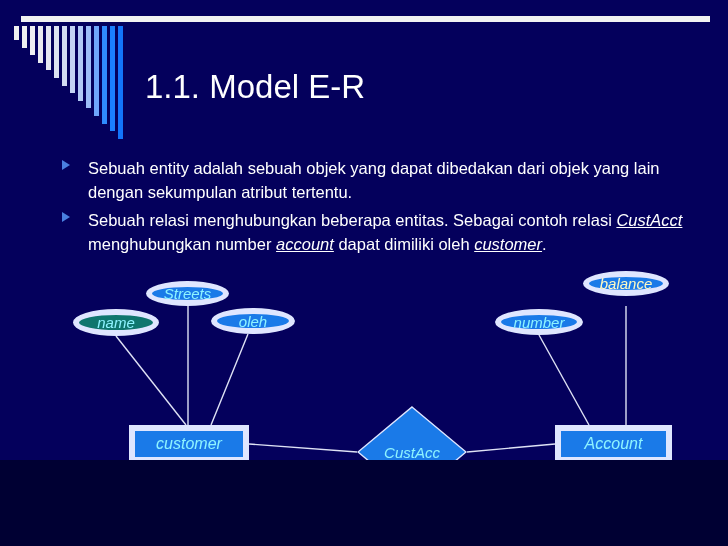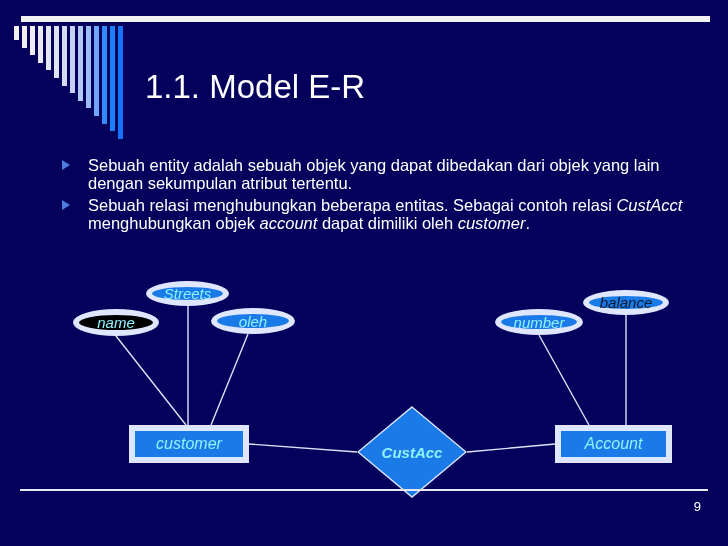--- a/index.html
+++ b/index.html
@@ -3,21 +3,21 @@
 <meta charset="utf-8">
 <style>
   html, body {
     margin: 0;
     padding: 0;
     background: #000033;
   }
   #slide {
     position: relative;
     width: 728px;
-    height: 546px;
+    height: 460px;
     background: #04005c;
     overflow: hidden;
     font-family: "Liberation Sans", sans-serif;
   }
 
   
   .top-rule {
     position: absolute;
     left: 21px;
     top: 16px;
@@ -57,33 +57,33 @@
     left: 58px;
     top: 156px;
     width: 630px;
   }
   .bullet {
     position: relative;
     padding-left: 30px;
     margin-bottom: 4px;
     color: #ffffff;
     font-size: 16.5px;
-    line-height: 18px;
+    line-height: 24px;
   }
   .bullet-marker {
     position: absolute;
     left: 4px;
     top: 4px;
     width: 0;
     height: 0;
     border-left: 8px solid #4a7fe0;
     border-top: 5px solid transparent;
     border-bottom: 5px solid transparent;
   }
-  .it { font-style: italic; }
+  .it { font-style: italic; text-decoration: underline; }
 
   
   .er {
     position: absolute;
     left: 0;
     top: 0;
     width: 728px;
     height: 546px;
     pointer-events: none;
   }
@@ -117,21 +117,20 @@
     position: absolute;
     left: 0; top: 0;
     width: 100%; height: 100%;
     display: flex;
     align-items: center;
     justify-content: center;
     color: #8ef3ff;
     font-style: italic;
     font-size: 15px;
     white-space: nowrap;
-    font-weight: bold;
   }
 
   
   .footer-rule {
     position: absolute;
     left: 20px;
     top: 489px;
     width: 688px;
     height: 2px;
     background: #e8e8f5;
@@ -170,45 +169,45 @@
 
   <div class="title">1.1. Model E-R</div>
 
   <div class="bullets">
     <div class="bullet">
       <span class="bullet-marker"></span>
       <span class="bullet-text"><span>Sebuah entity adalah sebuah objek yang dapat dibedakan dari objek yang lain dengan sekumpulan atribut tertentu.</span></span>
     </div>
     <div class="bullet">
       <span class="bullet-marker"></span>
-      <span class="bullet-text"><span>Sebuah relasi menghubungkan beberapa entitas. Sebagai contoh relasi </span><span class="it">CustAcct</span><span>  menghubungkan objek </span><span class="it">account</span><span> dapat dimiliki oleh </span><span class="it">customer</span><span>.</span></span>
+      <span class="bullet-text"><span>Sebuah relasi menghubungkan beberapa entitas. Sebagai contoh relasi </span><span class="it">CustAcct</span><span>  menghubungkan number </span><span class="it">account</span><span> dapat dimiliki oleh </span><span class="it">customer</span><span>.</span></span>
     </div>
   </div>
 
   <svg class="er" id="connector-layer" viewBox="0 0 728 546">
       <line x1="116" y1="336" x2="186" y2="425" stroke="#dfe2f5" stroke-width="1.4"></line>
       <line x1="188" y1="306" x2="188" y2="425" stroke="#dfe2f5" stroke-width="1.4"></line>
       <line x1="248" y1="334" x2="211" y2="425" stroke="#dfe2f5" stroke-width="1.4"></line>
       <line x1="539" y1="335" x2="589" y2="425" stroke="#dfe2f5" stroke-width="1.4"></line>
       <line x1="626" y1="306" x2="626" y2="425" stroke="#dfe2f5" stroke-width="1.4"></line>
       <line x1="249" y1="444" x2="357" y2="452" stroke="#dfe2f5" stroke-width="1.4"></line>
       <line x1="467" y1="452" x2="555" y2="444" stroke="#dfe2f5" stroke-width="1.4"></line>
     </svg>
 
   <div id="er-nodes">
       <div class="er-node ellipse" style="left: 146px; top: 281px; width: 83px; height: 25px; background: rgb(26, 122, 232); border-color: rgb(223, 230, 255); color: rgb(142, 243, 255);">
         <span>Streets</span>
       </div>
-      <div class="er-node ellipse" style="left: 73px; top: 309px; width: 86px; height: 27px; background: #000000; border-color: rgb(223, 230, 255); color: rgb(142, 243, 255);">
+      <div class="er-node ellipse" style="left: 73px; top: 309px; width: 86px; height: 27px; background: #0f766e; border-color: rgb(223, 230, 255); color: rgb(142, 243, 255);">
         <span>name</span>
       </div>
       <div class="er-node ellipse" style="left: 211px; top: 308px; width: 84px; height: 26px; background: rgb(26, 122, 232); border-color: rgb(223, 230, 255); color: rgb(142, 243, 255);">
         <span>oleh</span>
       </div>
-      <div class="er-node ellipse" style="left: 583px; top: 290px; width: 86px; height: 25px; background: rgb(26, 122, 232); border-color: rgb(223, 230, 255); color: #0f172a;">
+      <div class="er-node ellipse" style="left: 583px; top: 271px; width: 86px; height: 25px; background: rgb(26, 122, 232); border-color: rgb(223, 230, 255); color: #fef9c3;">
         <span>balance</span>
       </div>
       <div class="er-node ellipse" style="left: 495px; top: 309px; width: 88px; height: 26px; background: rgb(26, 122, 232); border-color: rgb(223, 230, 255); color: rgb(142, 243, 255); align-items: center;">
         <span>number</span>
       </div>
       <div class="er-node rect-node" style="left: 129px; top: 425px; width: 120px; height: 38px; background: rgb(26, 122, 232); border-color: rgb(223, 230, 255); color: rgb(142, 243, 255);">
         <span>customer</span>
       </div>
       <div class="er-node rect-node" style="left: 555px; top: 425px; width: 117px; height: 38px; background: rgb(26, 122, 232); border-color: rgb(223, 230, 255); color: rgb(142, 243, 255);">
         <span>Account</span>

